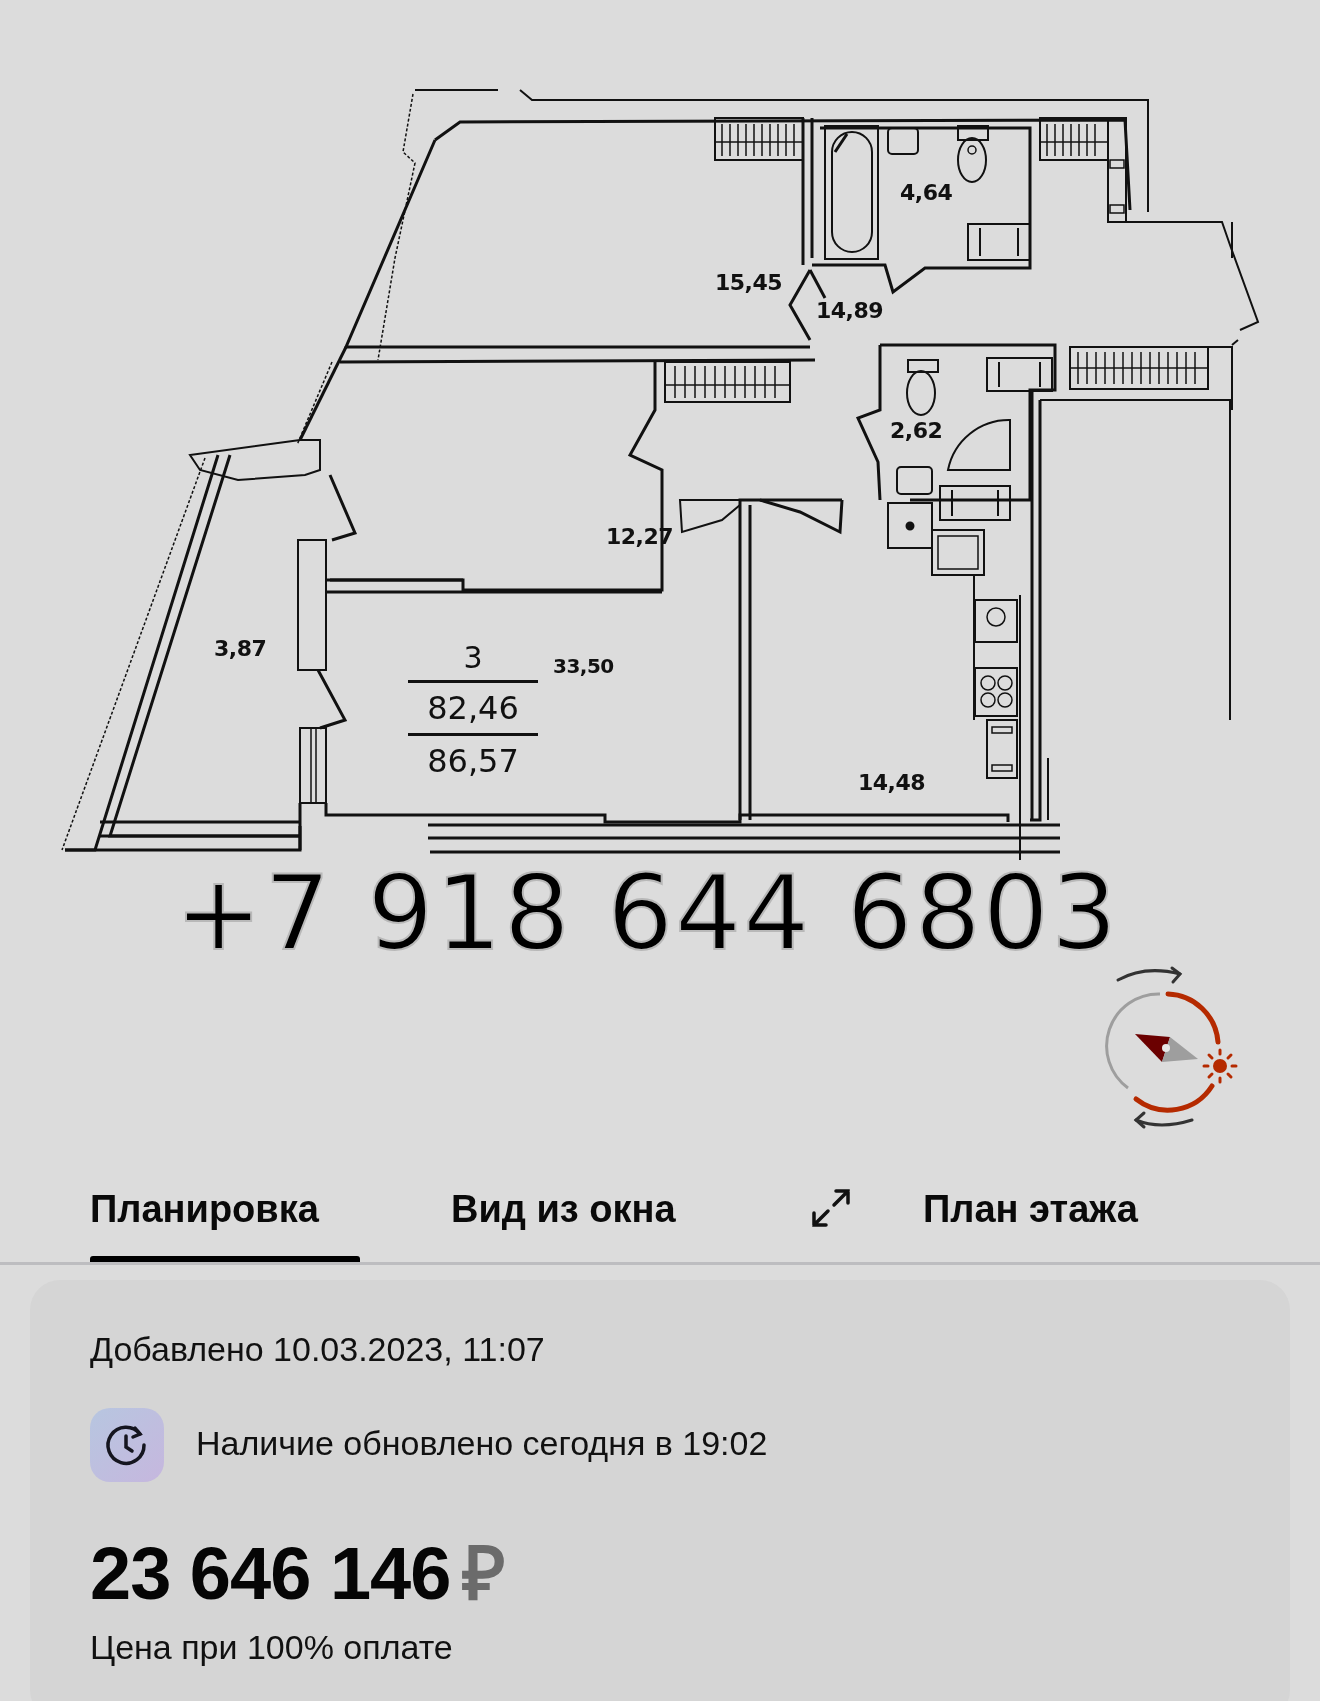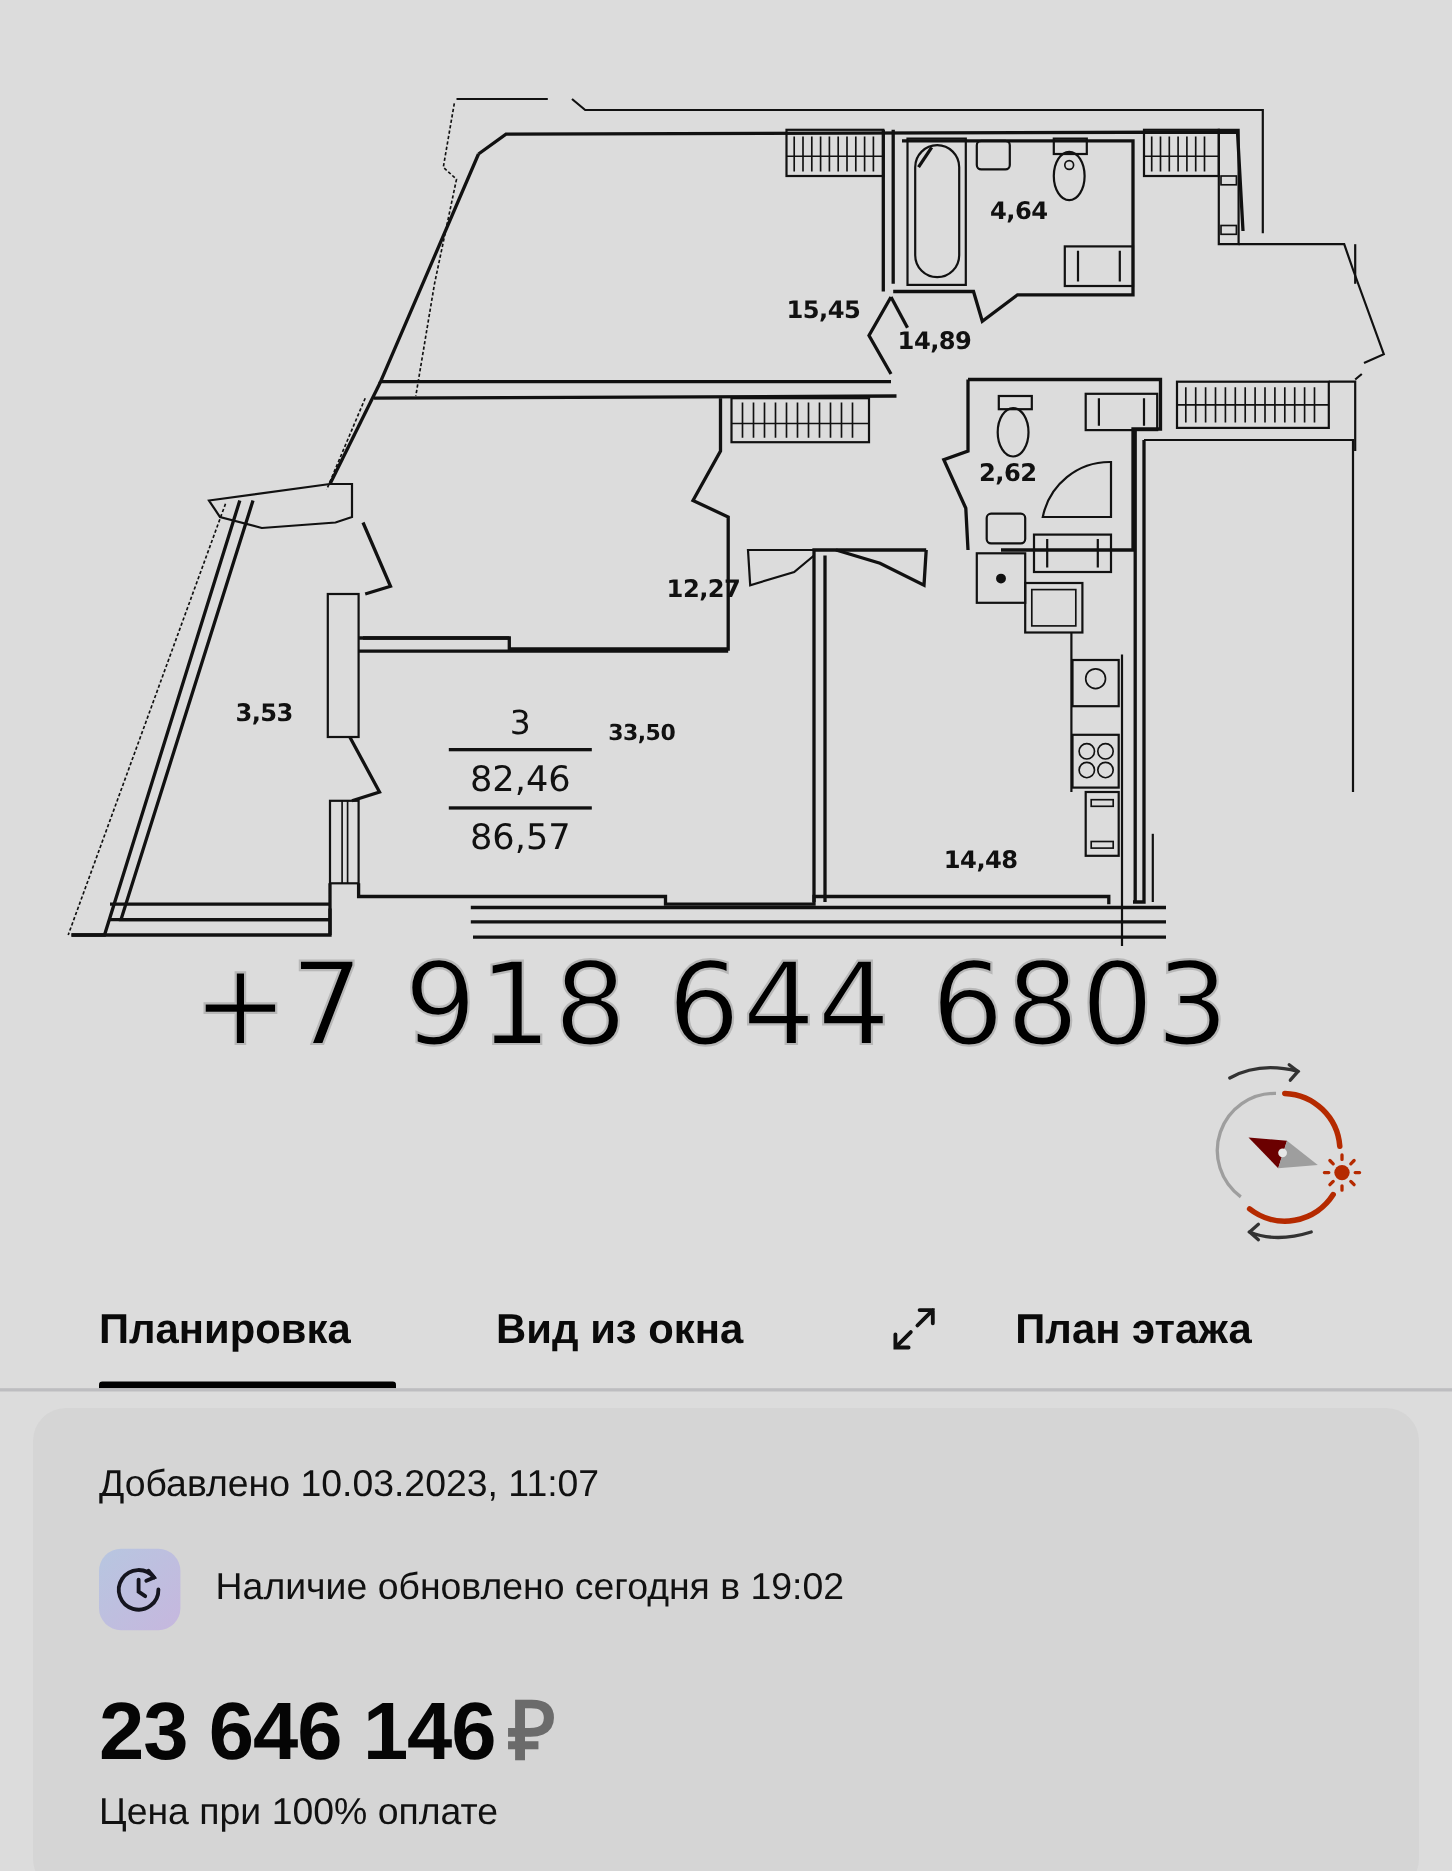--- a/index.html
+++ b/index.html
@@ -138,21 +138,21 @@
     <path d="M100 822 L300 822 M100 836 L300 836" stroke-width="3"></path>
     <path d="M65 850 L300 850 L300 826"></path>
     <path d="M428 825 L1060 825 M428 838 L1060 838 M430 852 L1060 852" stroke-width="3"></path>
   </svg>
 
   <span class="room-label" style="left:715px; top:246px;margin-top:24px;">15,45</span>
   <span class="room-label" style="left:900px; top:180px;">4,64</span>
   <span class="room-label" style="left:816px; top:298px;">14,89</span>
   <span class="room-label" style="left:890px; top:418px;">2,62</span>
   <span class="room-label" style="left:580px; top:524px;margin-left:26px;">12,27</span>
-  <span class="room-label" style="left:214px; top:636px;">3,53</span>
+  <span class="room-label" style="left:214px; top:636px;">3,87</span>
   <span class="room-label" style="left:553px; top:654px; font-size:20px;">33,50</span>
   <span class="room-label" style="left:858px; top:770px;">14,48</span>
 
   <div class="summary">
     <div class="rooms">3</div>
     <div class="line"></div>
     <div class="area">82,46</div>
     <div class="line"></div>
     <div class="area">86,57</div>
   </div>

